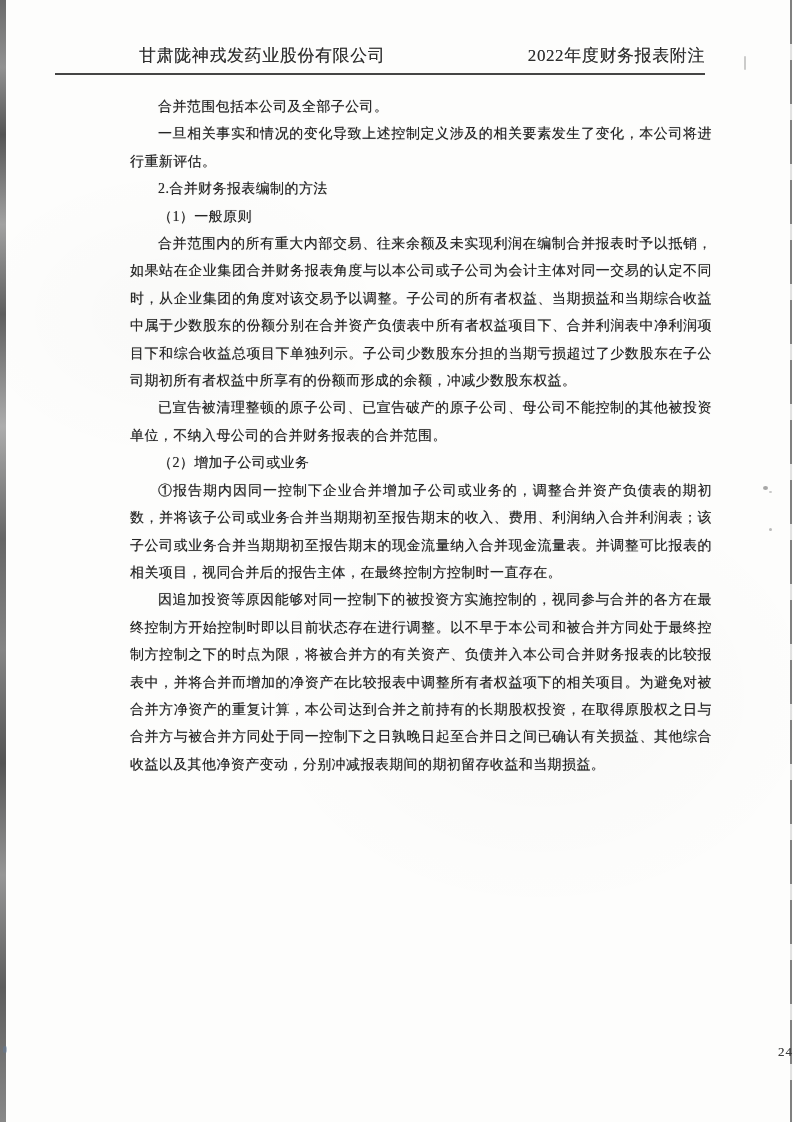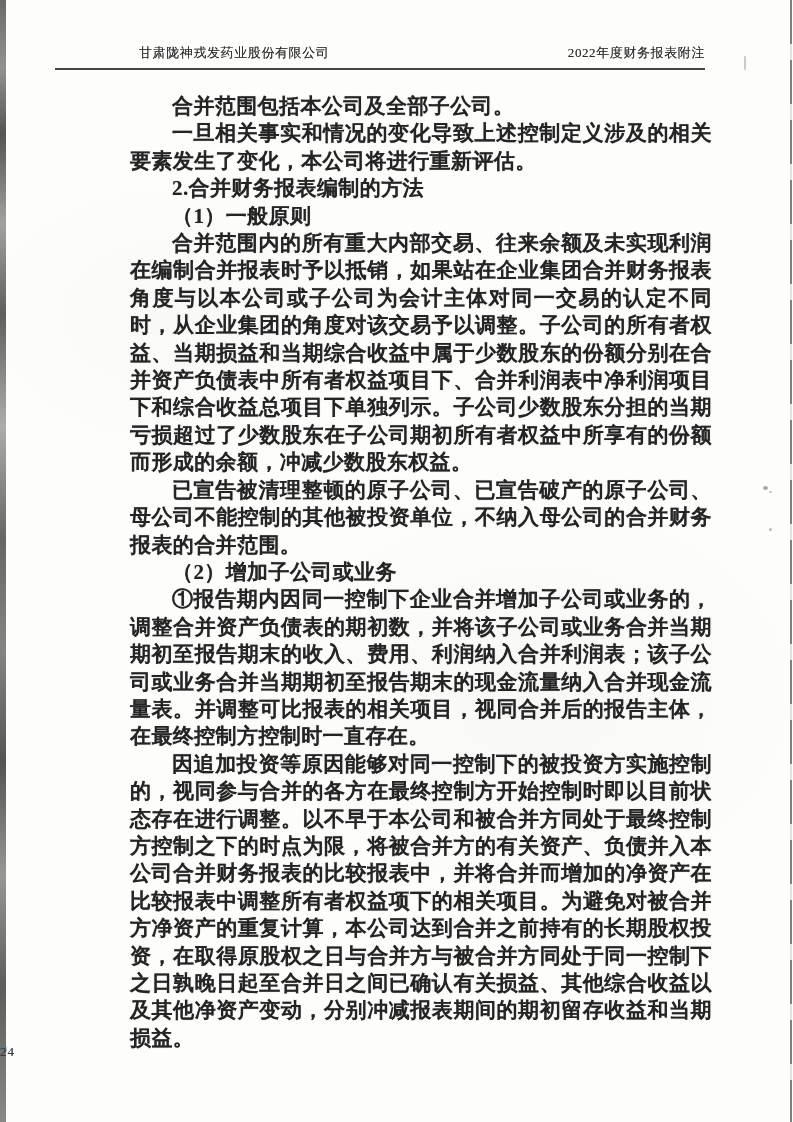--- a/index.html
+++ b/index.html
@@ -51,51 +51,50 @@
 
   
   .header {
     position: absolute;
     left: 55px; top: 44px;
     width: 650px;
     display: flex;
     justify-content: space-between;
     padding-bottom: 6px;
     border-bottom: 2px solid #454545;
-    font-size: 13px;
+    font-size: 17px;
     letter-spacing: 0.6px;
     color: #2e2e2e;
     text-shadow: 0 0 0.6px rgba(40,40,40,0.55);
   }
   .header .company { margin-left: 84px; }
 
   
   .doc-body {
     position: absolute;
     left: 130px; top: 93px;
     width: 582px;
-    font-size: 21px;
+    font-size: 14px;
     line-height: 27.4px;
     letter-spacing: 0.4px;
     text-align: justify;
     color: #242424;
     text-shadow: 0 0 0.7px rgba(35,35,35,0.55);
-    font-weight: bold;
   }
   .doc-body p {
     margin: 0;
     text-indent: 2em;
   }
 
   
   .footer {
     position: absolute;
     left: 0; top: 1044px;
     width: 100%;
-    text-align: left;
+    text-align: right;
     font-size: 13px;
     letter-spacing: 1px;
     color: #3a3a3a;
     text-shadow: 0 0 0.6px rgba(50,50,50,0.5);
   }
 </style>
 </head>
 <body>
 
 <div class="page">

